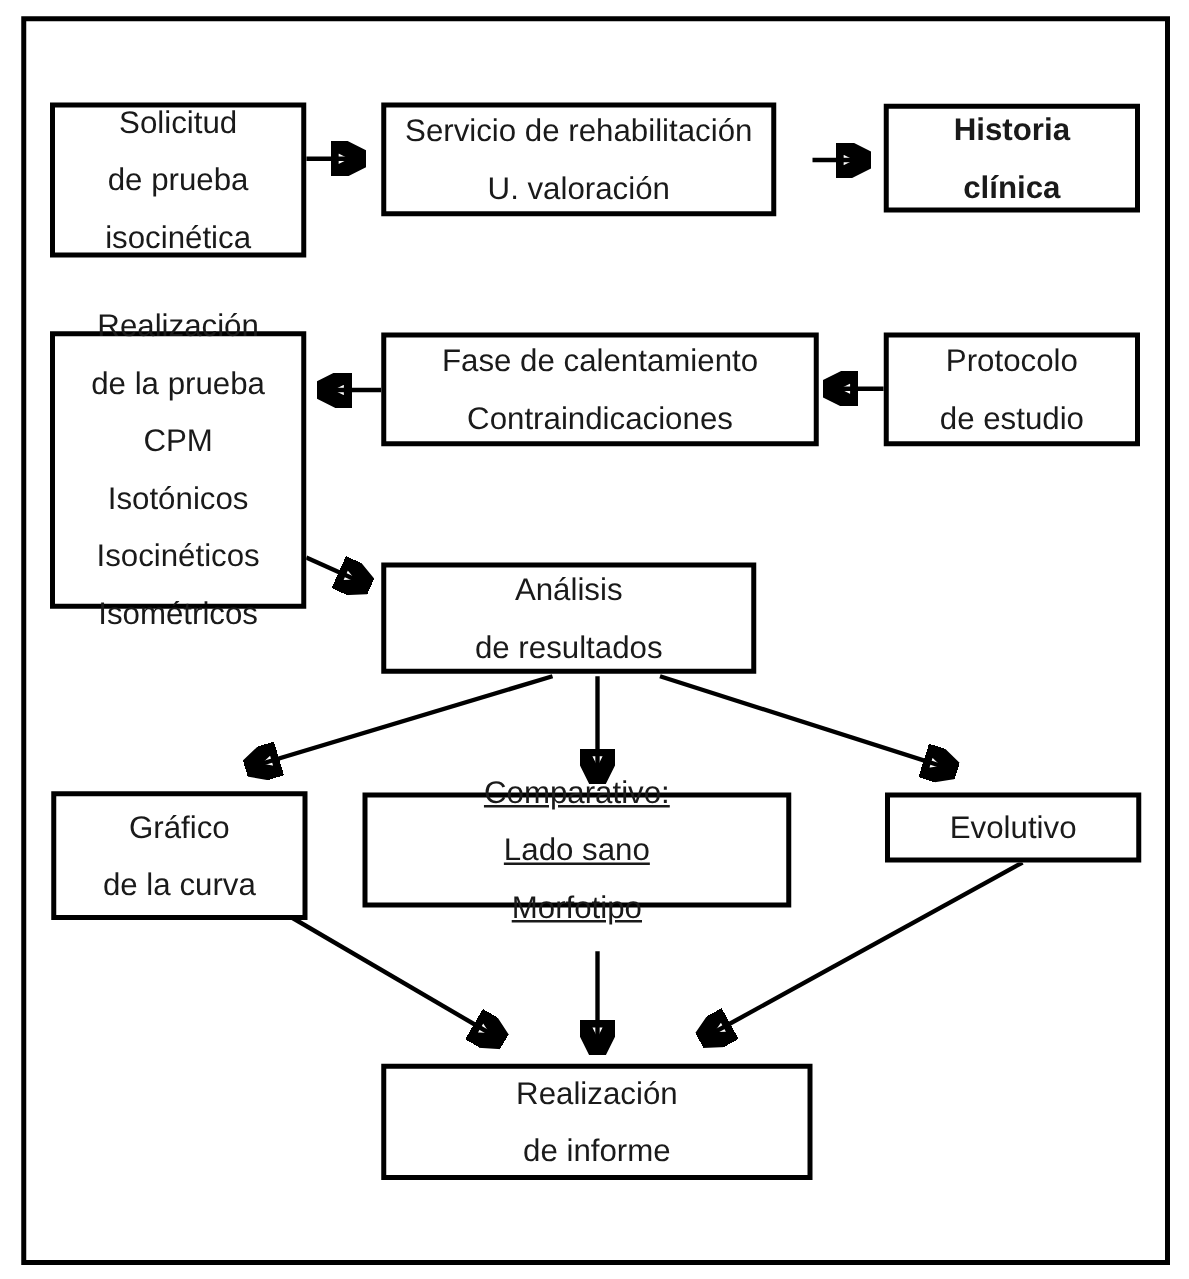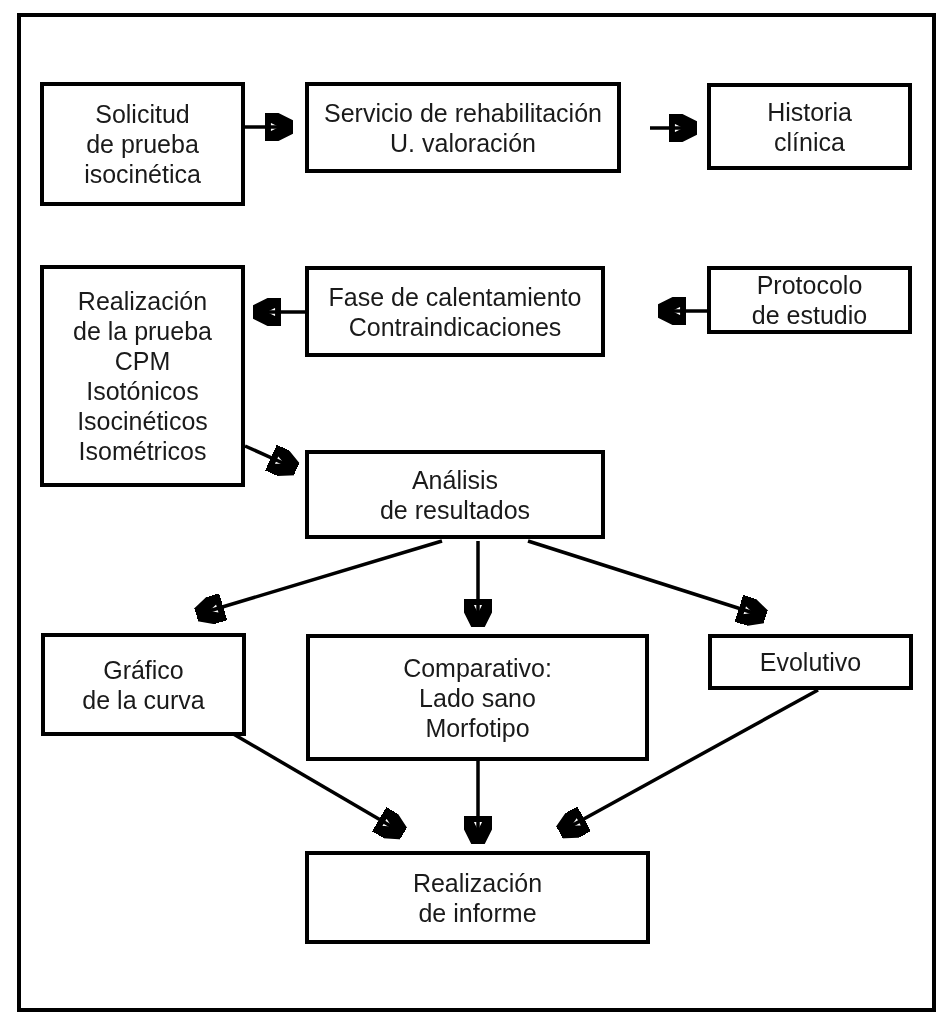--- a/index.html
+++ b/index.html
@@ -28,33 +28,33 @@
     position: absolute;
     box-sizing: border-box;
     border: 4px solid #000000;
     background: #ffffff;
     display: flex;
     align-items: center;
     justify-content: center;
     text-align: center;
     white-space: pre-line;
     font-size: 25px;
-    line-height: 30px;
+    line-height: 46px;
     z-index: 2;
   }
   
   .n-solicitud   { left: 40px;  top: 82px;  width: 205px; height: 124px; }
   .n-servicio    { left: 305px; top: 82px;  width: 316px; height: 91px;  }
-  .n-historia    { left: 707px; top: 83px;  width: 205px; height: 87px;  }
+  .n-historia    { left: 707px; top: 83px;  width: 205px; height: 87px; font-weight: bold;  }
   .n-prueba      { left: 40px;  top: 265px; width: 205px; height: 222px; }
-  .n-fase        { left: 305px; top: 266px; width: 300px; height: 91px;  }
-  .n-protocolo   { left: 707px; top: 266px; width: 205px; height: 68px;  }
+  .n-fase        { left: 305px; top: 266px; width: 350px; height: 91px;  }
+  .n-protocolo   { left: 707px; top: 266px; width: 205px; height: 91px;  }
   .n-analisis    { left: 305px; top: 450px; width: 300px; height: 89px;  }
   .n-grafico     { left: 41px;  top: 633px; width: 205px; height: 103px;  }
-  .n-comparativo { left: 306px; top: 634px; width: 343px; height: 127px; }
+  .n-comparativo { left: 290px; top: 634px; width: 343px; height: 92px; text-decoration: underline; }
   .n-evolutivo   { left: 708px; top: 634px; width: 205px; height: 56px;  }
   .n-informe     { left: 305px; top: 851px; width: 345px; height: 93px;  }
 
   .arrows {
     position: absolute;
     left: 0;
     top: 0;
     width: 951px;
     height: 1023px;
     z-index: 1;

